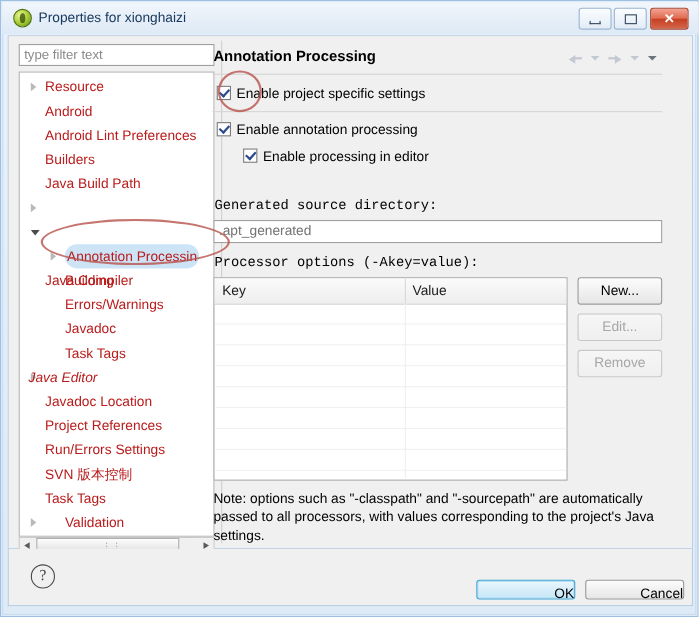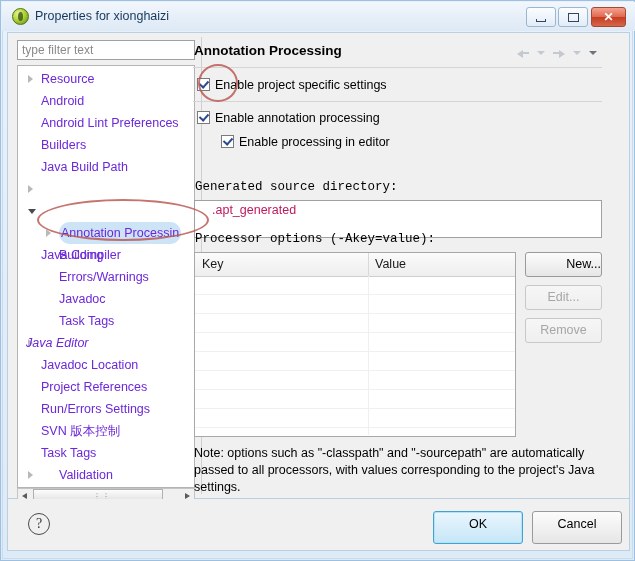--- a/index.html
+++ b/index.html
@@ -44,21 +44,21 @@
 
   
   #filter-input{position:absolute;left:9px;top:7px;width:178px;height:20px;
                 background:#fff;border:1px solid #a0a0a0;box-sizing:border-box;
                 font-family:"Liberation Sans", sans-serif;font-size:12px;color:#8a8a8a;
                 padding:0 4px;line-height:18px;}
   #tree-pane{position:absolute;left:9px;top:32px;width:178px;height:423px;
              background:#fff;border:1px solid #b4b4b4;box-sizing:border-box;overflow:hidden;}
   #tree-list{position:absolute;left:0;top:2px;width:176px;}
   .tree-item{position:relative;height:22px;line-height:22px;white-space:nowrap;
-             font-size:12.5px;color:#6d28d9;cursor:default;}
+             font-size:12.5px;color:#b91c1c;cursor:default;}
   .tree-item .arrow{position:absolute;top:7px;width:0;height:0;}
   .arrow.collapsed{border-top:4px solid transparent;border-bottom:4px solid transparent;
                    border-left:5px solid #b9b9b9;}
   .arrow.expanded{border-left:4px solid transparent;border-right:4px solid transparent;
                   border-top:5px solid #4a4a4a;top:9px;}
   .tree-item .lbl{position:absolute;top:0;}
   .tree-item.selected .lbl{background:#cde4f7;padding:0 2px;}
 
   #tree-hscroll{position:absolute;left:9px;top:455px;width:178px;height:16px;
                 background:#f0f0f0;border:1px solid #c4c4c4;box-sizing:border-box;}
@@ -99,57 +99,57 @@
   .hrule{position:absolute;left:2px;width:409px;height:1px;background:#d5d5d5;}
 
   .cbrow{position:absolute;height:18px;line-height:18px;font-size:12.5px;color:#000;}
   .cbox{position:absolute;left:0;top:2px;width:13px;height:13px;background:#fff;
         border:1px solid #7a7a7a;box-sizing:border-box;}
   .cbox.checked:after{content:"";position:absolute;left:3px;top:0px;width:4px;height:7px;
         border:solid #2a4b8d;border-width:0 2px 2px 0;transform:rotate(42deg);}
   .cbrow .cl{position:absolute;left:18px;top:0;white-space:nowrap;}
 
   .fldlabel{position:absolute;font-size:12.5px;color:#000;font-family:Liberation Mono, monospace;}
-  #gen-input{position:absolute;left:3px;top:163px;width:408px;height:38px;background:#fff;
-             border:1px solid #a0a0a0;box-sizing:border-box;padding:0 17px;line-height:19px;
-             font-family:"Liberation Sans", sans-serif;font-size:12.5px;color:#be185d;}
+  #gen-input{position:absolute;left:3px;top:163px;width:408px;height:21px;background:#fff;
+             border:1px solid #a0a0a0;box-sizing:border-box;padding:0 4px;line-height:19px;
+             font-family:"Liberation Sans", sans-serif;font-size:12.5px;color:#737373;}
 
   
   #table{position:absolute;left:3px;top:215px;width:322px;height:185px;background:#fff;
          border:1px solid #a8a8a8;box-sizing:border-box;overflow:hidden;}
   #thead{position:absolute;left:0;top:0;width:320px;height:23px;
          background:linear-gradient(180deg,#fbfbfb,#eeeeee);border-bottom:1px solid #cfcfcf;}
   .th{position:absolute;top:0;height:23px;line-height:23px;font-size:12.5px;color:#1a1a1a;}
   #th-key{left:7px;} #th-val{left:180px;}
   #th-split{position:absolute;left:173px;top:0;width:1px;height:23px;background:#d8d8d8;}
   #tbody{position:absolute;left:0;top:23px;width:320px;height:159px;}
   .trow{height:19px;border-bottom:1px solid #f0f0f0;box-sizing:border-box;}
   #col-split{position:absolute;left:173px;top:23px;width:1px;height:159px;background:#efefef;}
 
   
   .sbtn{position:absolute;left:334px;width:77px;height:25px;box-sizing:border-box;
         font-family:"Liberation Sans", sans-serif;font-size:12.5px;text-align:center;
         line-height:23px;border-radius:3px;}
-  .sbtn.enabled{background:linear-gradient(180deg,#fcfcfc,#e6e6e6);border:1px solid #9a9a9a;color:#000;text-align:right;}
+  .sbtn.enabled{background:linear-gradient(180deg,#fcfcfc,#e6e6e6);border:1px solid #9a9a9a;color:#000;}
   .sbtn.disabled{background:linear-gradient(180deg,#f6f6f6,#efefef);border:1px solid #c8c8c8;color:#a6a6a6;}
 
   
   #note{position:absolute;left:3px;top:408px;width:408px;font-size:12.5px;color:#000;line-height:17px;}
   .abtn{position:absolute;top:463px;height:25px;box-sizing:border-box;border-radius:3px;
         background:linear-gradient(180deg,#fcfcfc,#e6e6e6);border:1px solid #9a9a9a;
         font-family:"Liberation Sans", sans-serif;font-size:12.5px;text-align:center;line-height:23px;}
 
   
   #footer{position:absolute;left:6px;top:498px;width:623px;height:52px;
           background:#f0f0f0;border:1px solid #b9cfe2;border-top:none;box-sizing:border-box;}
   #help-icon{position:absolute;left:20px;top:14px;width:22px;height:22px;border-radius:50%;
              border:1.5px solid #4a4a4a;box-sizing:border-box;text-align:center;
              line-height:19px;font-size:14px;color:#3a3a3a;font-family:"Liberation Serif",serif;}
-  .fbtn{position:absolute;top:12px;width:90px;height:33px;box-sizing:border-box;border-radius:3px;
-        font-family:"Liberation Sans", sans-serif;font-size:12.5px;text-align:center;line-height:25px;color:#000;}
+  .fbtn{position:absolute;top:28px;width:90px;height:18px;box-sizing:border-box;border-radius:3px;
+        font-family:"Liberation Sans", sans-serif;font-size:12.5px;text-align:right;line-height:25px;color:#000;}
   #btn-ok{left:425px;background:linear-gradient(180deg,#eaf6fd,#c6e6f7);
           border:1px solid #3fa3d4;box-shadow:0 0 0 1px #b6e2f7 inset;}
   #btn-cancel{left:524px;background:linear-gradient(180deg,#fcfcfc,#e6e6e6);border:1px solid #9a9a9a;}
 
   
   .annot{position:absolute;border:2px solid #b8564e;border-radius:50%;opacity:.82;
          background:transparent;pointer-events:none;}
   #annot-tree{left:36px;top:198px;width:168px;height:38px;}
   #annot-cb{left:197px;top:63px;width:36px;height:34px;}
 </style>

